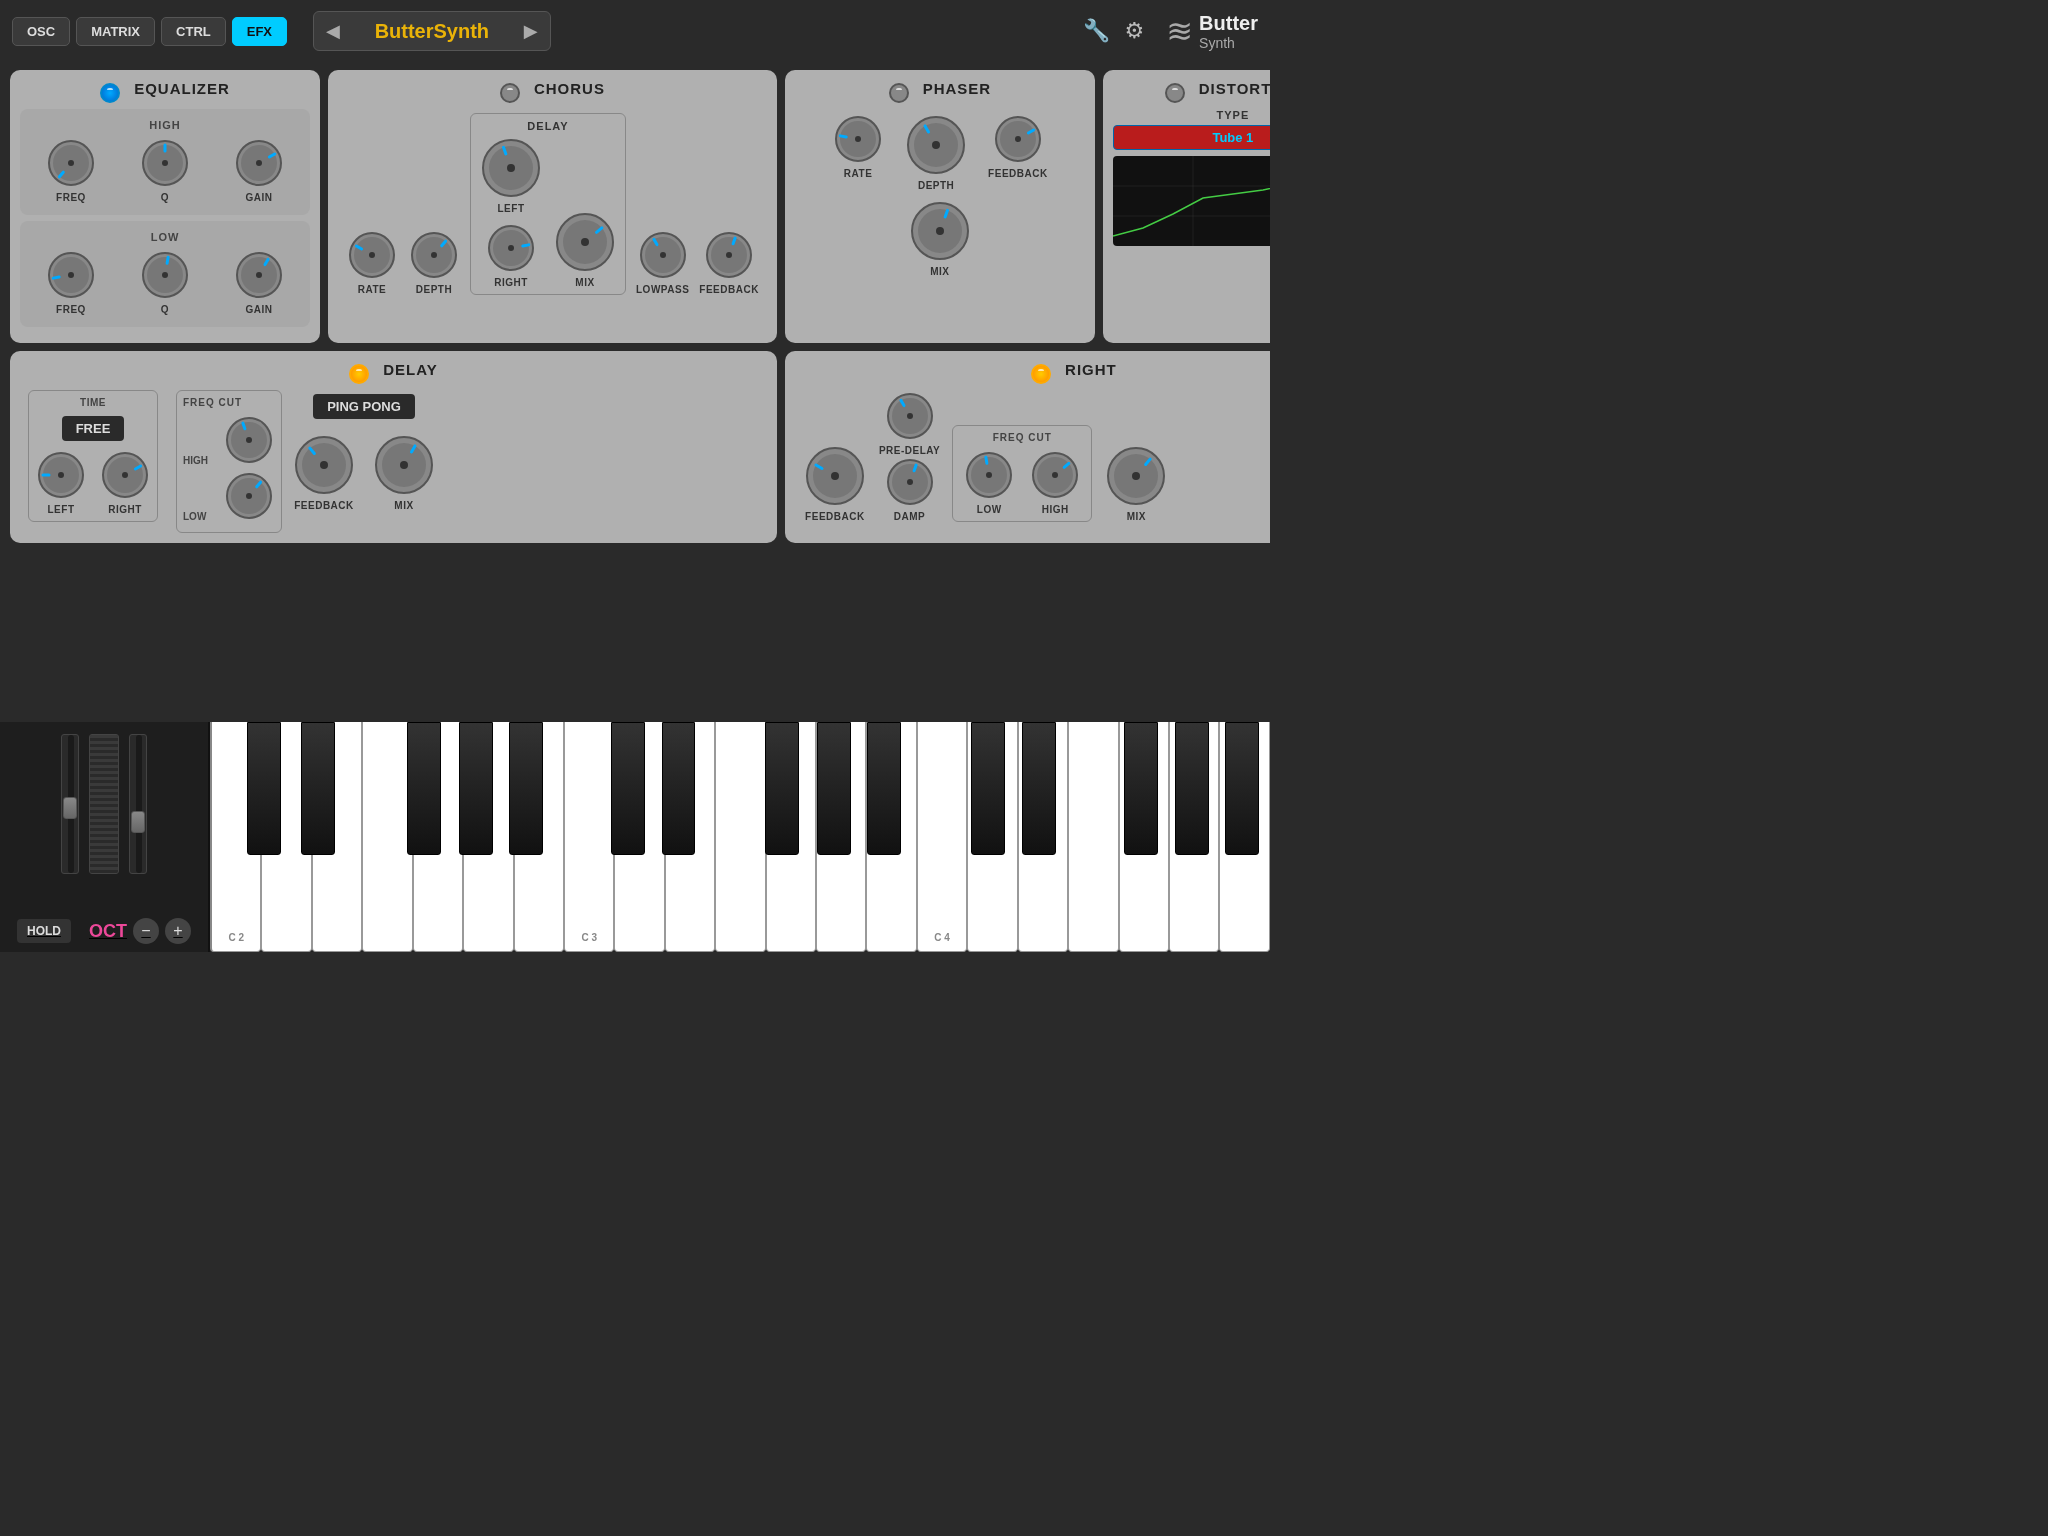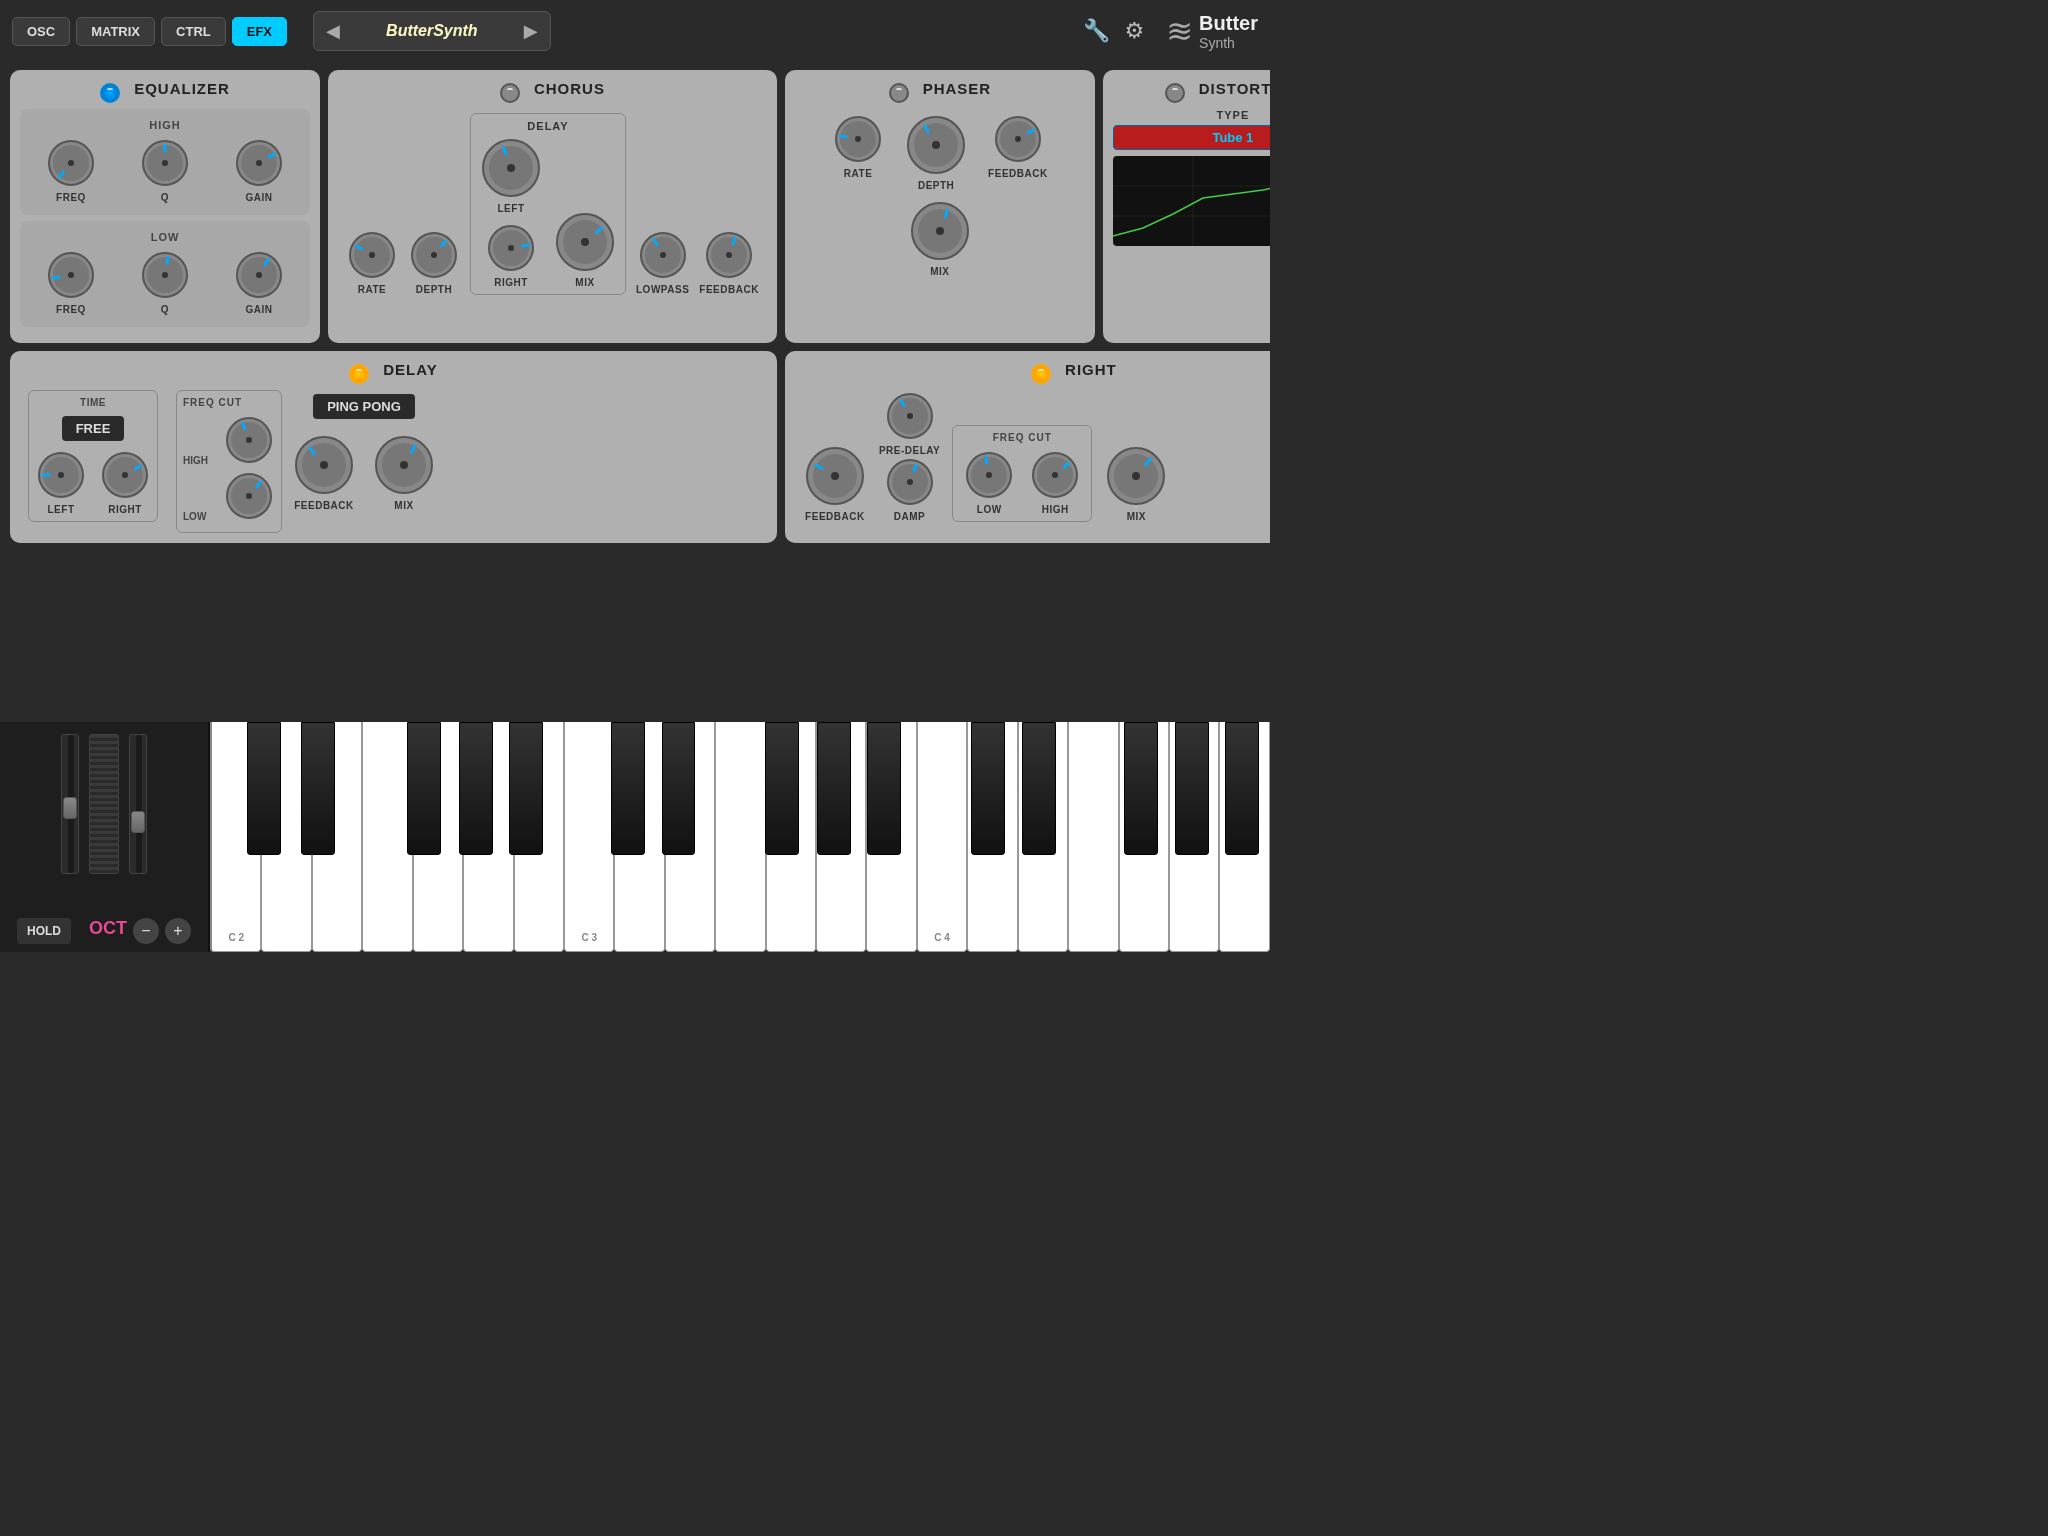--- a/index.html
+++ b/index.html
@@ -48,26 +48,25 @@
       gap: 8px;
       height: 40px;
     }
     .preset-arrow {
       color: #aaa;
       font-size: 18px;
       cursor: pointer;
       padding: 0 4px;
     }
     .preset-name {
-      color: #fef9c3;
-      font-size: 16px;
+      color: #eab308;
+      font-size: 20px;
       font-weight: bold;
       min-width: 160px;
       text-align: center;
-      font-style: italic;
     }
     .top-icons {
       margin-left: auto;
       display: flex;
       gap: 14px;
       align-items: center;
     }
     .top-icon-btn {
       background: none;
       border: none;
@@ -378,20 +377,22 @@
     .sliders-area {
       display: flex;
       gap: 10px;
       align-items: stretch;
       flex: 1;
       padding: 4px 8px;
     }
     .bottom-btns {
       display: flex;
       gap: 6px;
+      align-items: center;
+      text-decoration: underline;
     }
     .hold-btn {
       background: #333;
       border-radius: 4px;
       color: #ddd;
       font-size: 12px;
       font-weight: bold;
       padding: 5px 10px;
       border: none;
       cursor: pointer;

